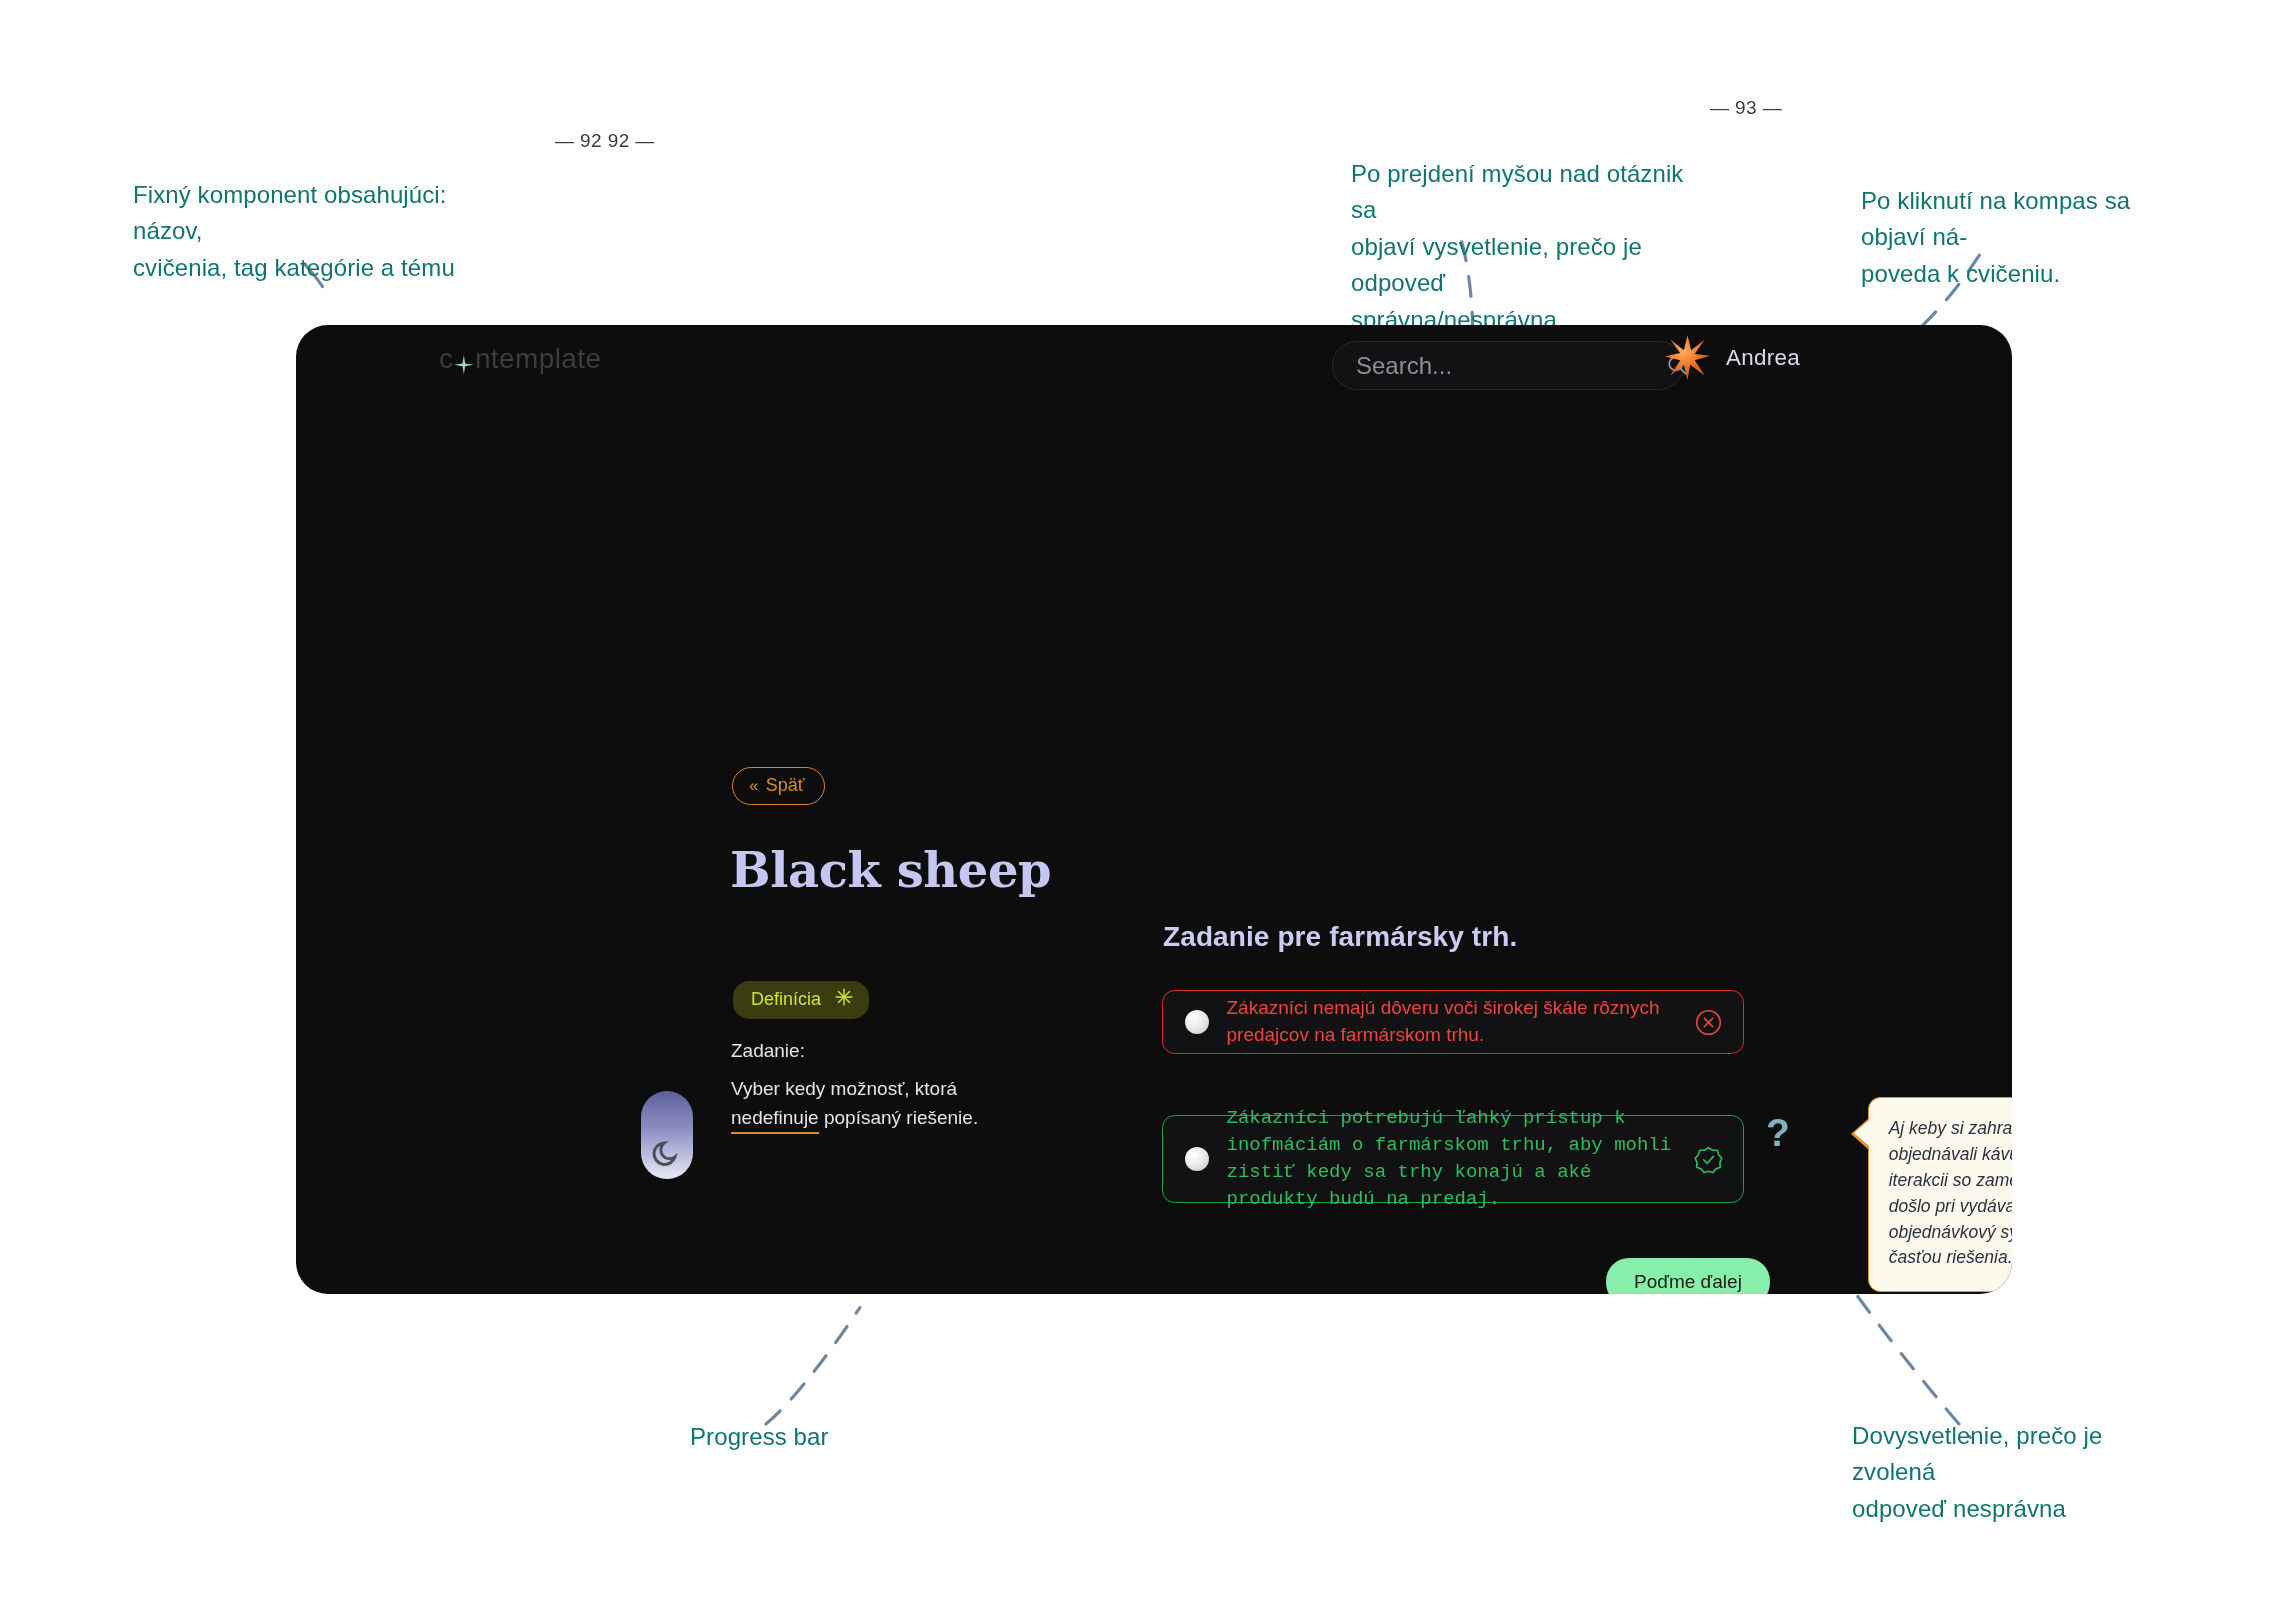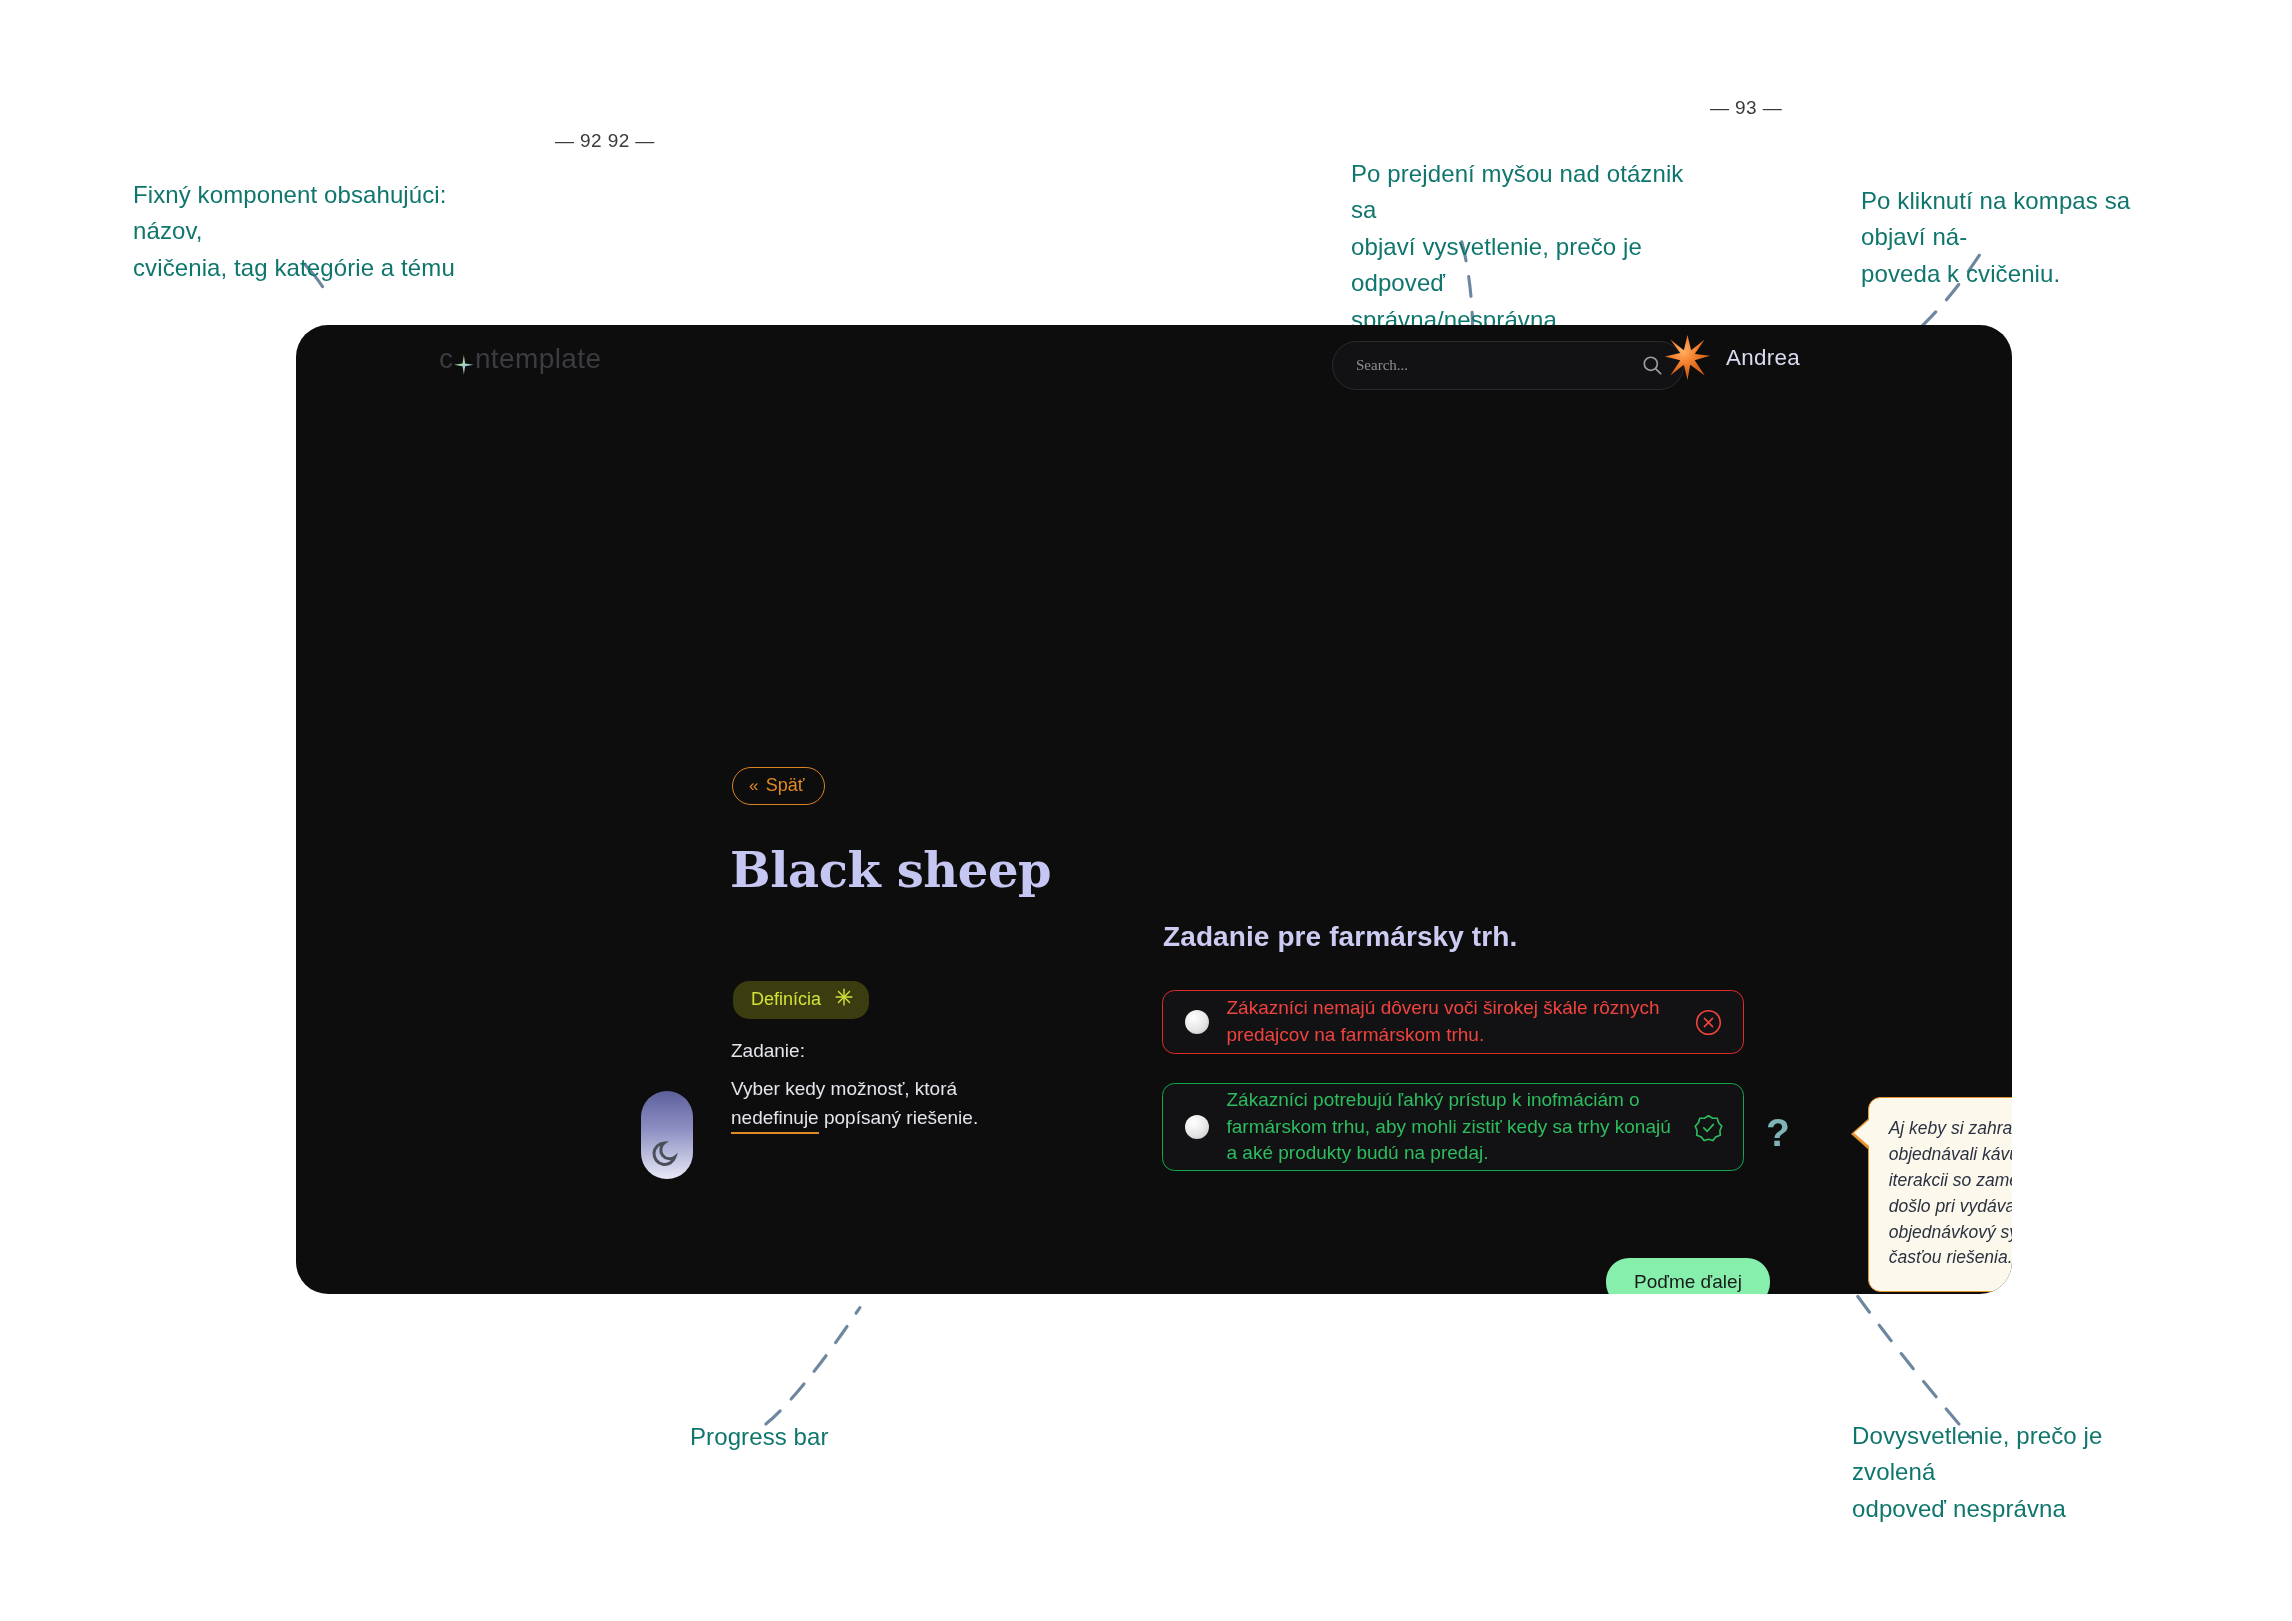--- a/index.html
+++ b/index.html
@@ -69,23 +69,23 @@
     border: 0.9px solid #2b2b2f;
     border-radius: 25px;
     background: #121214;
     display: flex; align-items: center;
   }
   #search-input {
     flex: 1;
     background: transparent;
     border: none; outline: none;
     color: #8e8e96;
-    font-size: 15px;
+    font-size: 24px;
     padding-left: 23px;
-    font-family: Liberation Serif, serif;
+    font-family: Liberation Sans, sans-serif;
   }
   #search-input::placeholder { color: #8e8e96; }
   #search-icon { margin-right: 19.7px; display: flex; }
   #user-area {
     position: absolute; right: 212px; top: 9px;
     display: flex; align-items: center; gap: 15px;
   }
   #avatar {
     width: 47px; height: 47px;
     position: relative;
@@ -183,22 +183,23 @@
     line-height: 1.42;
     padding-right: 14.3px;
   }
   .option .status-icon { flex: 0 0 auto; width: 29px; height: 29px; }
   #option-wrong {
     top: 665px; height: 64px;
     border: 1.3px solid #e02b2b;
   }
   #option-wrong .opt-text { color: #f0433e; }
   #option-right {
-    top: 758px; height: 88px;
+    top: 790px; height: 88px;
     border: 1.3px solid #12a84a;
+    font-family: Liberation Mono, monospace;
   }
   #option-right .opt-text { color: #2dbd5e; }
 
   #help-icon {
     position: absolute; left: 1470px; top: 786px;
     font-size: 39px;
     font-weight: bold;
     color: #7fb3b8;
     font-family: "Liberation Sans", sans-serif;
   }

